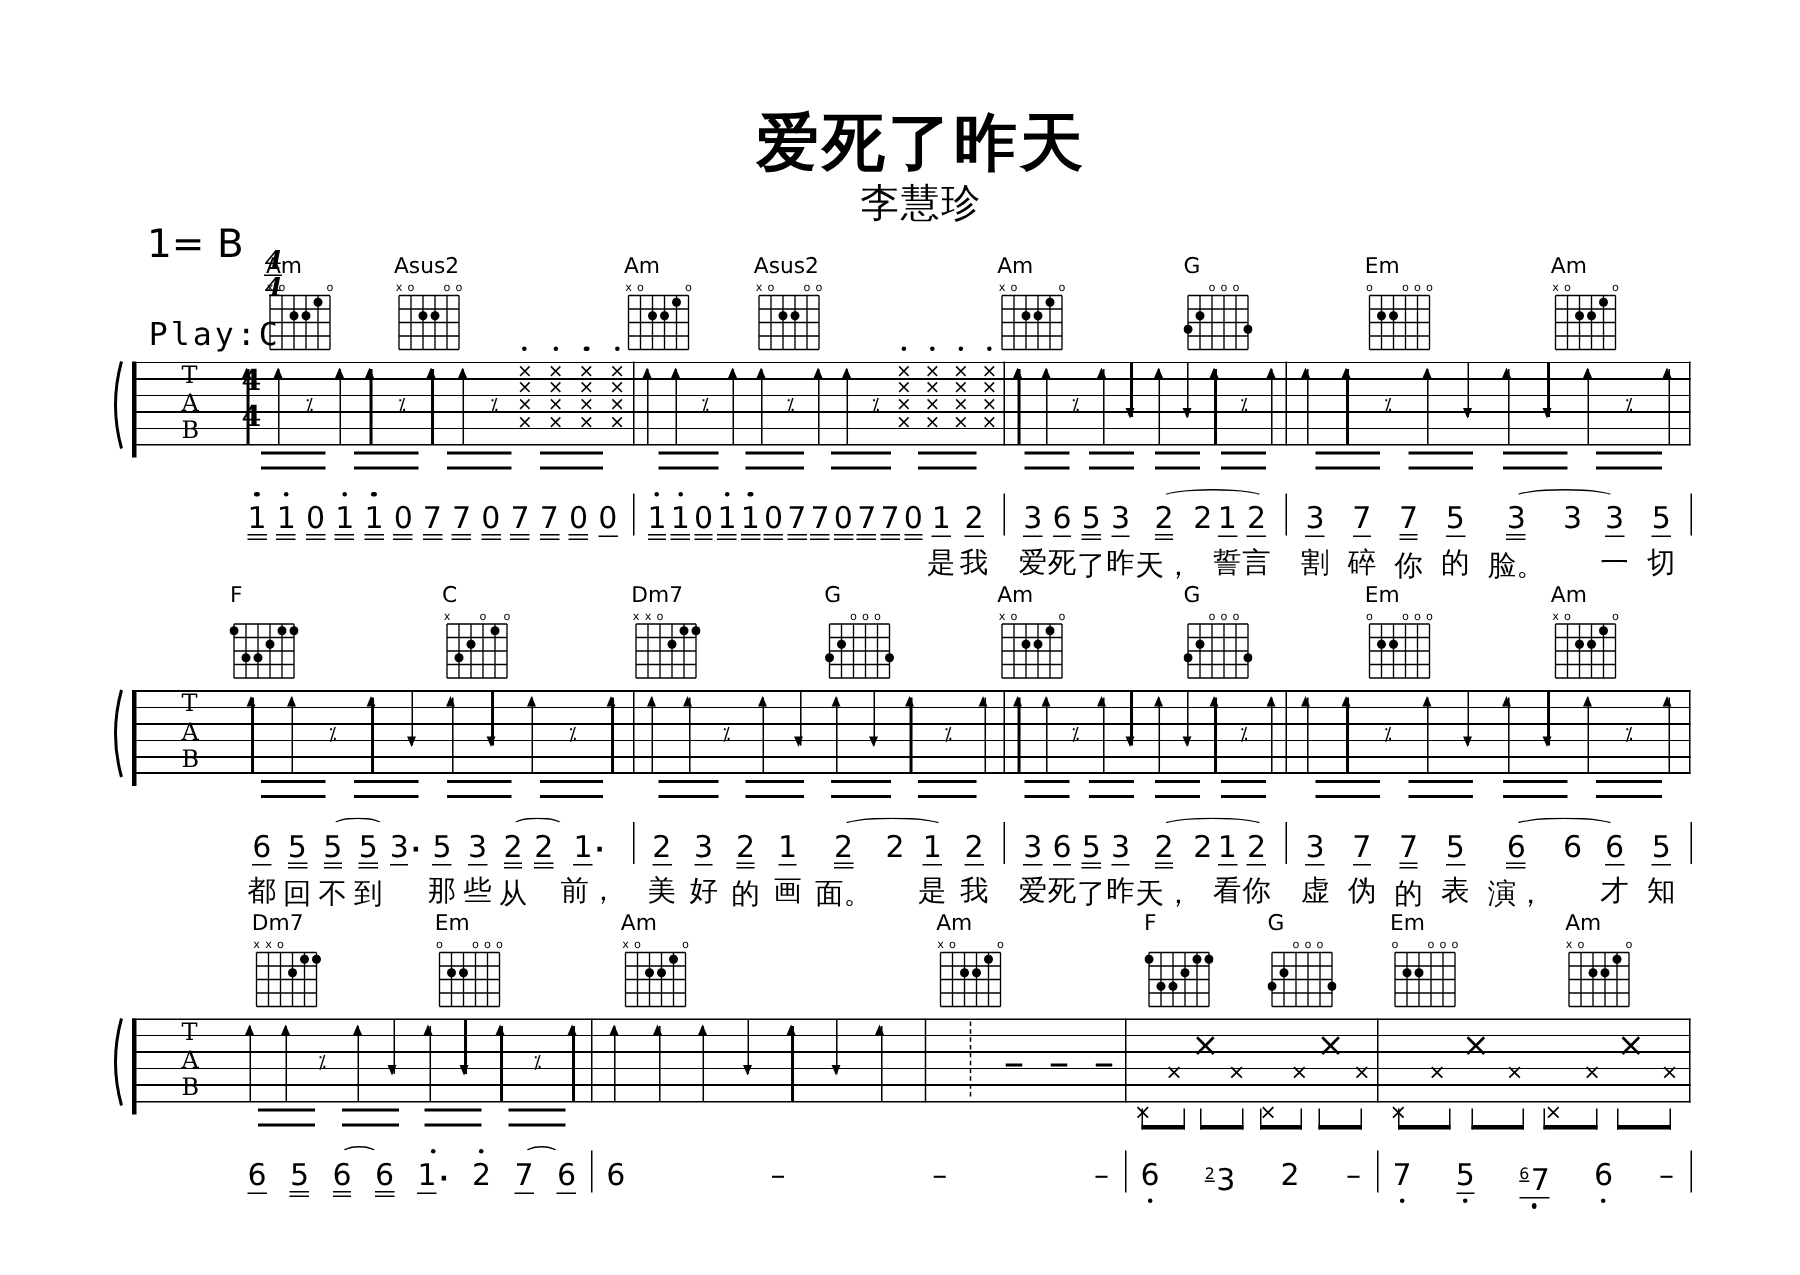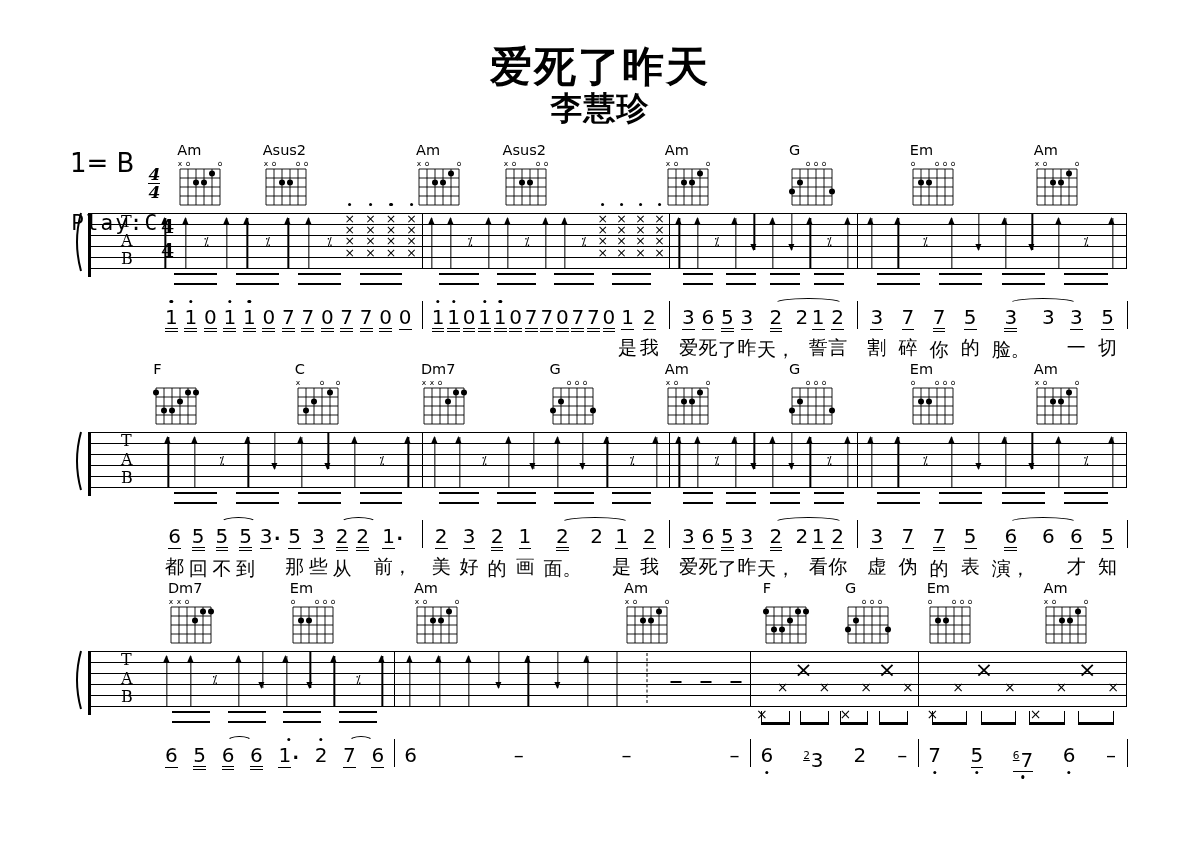--- a/index.html
+++ b/index.html
@@ -1,21 +1,21 @@
 <!DOCTYPE html>
 <html><head>
 <meta charset="utf-8">
 <style>
   html,body{margin:0;padding:0;background:#e9e9e9;}
   #page{width:1200px;height:850px;background:#fff;color:#000;position:relative;overflow:hidden;
         font-family:"DejaVu Sans","Liberation Sans",sans-serif;}
   
-  #hdr{position:relative;padding-top:44px;text-align:center;}
+  #hdr{position:relative;padding-top:72px;text-align:center;margin-left:28px;}
   #title{font-size:42px;font-weight:700;line-height:46px;letter-spacing:2px;}
-  #artist{font-size:32px;line-height:36px;letter-spacing:1px;font-weight:bold;}
+  #artist{font-size:26px;line-height:36px;letter-spacing:1px;}
   #meta-left{position:absolute;left:70px;top:148px;text-align:center;}
   #keyline{font-size:26px;}
   .frac{display:inline-flex;flex-direction:column;align-items:center;vertical-align:-8px;margin-left:14px;
         font-family:"DejaVu Serif","Liberation Serif",serif;font-style:italic;font-weight:700;font-size:17px;line-height:17px;}
   .frac .fb{border-top:1.6px solid #000;}
   #playline{font-family:"DejaVu Sans Mono","Liberation Mono",monospace;font-size:21px;margin-top:10px;letter-spacing:2px;}
   #credits{position:absolute;right:74px;top:148px;text-align:right;font-size:21px;line-height:25px;letter-spacing:1px;}
   
   #score{margin:26px 73px 0 75px;}
   .system{margin-bottom:10px;}

